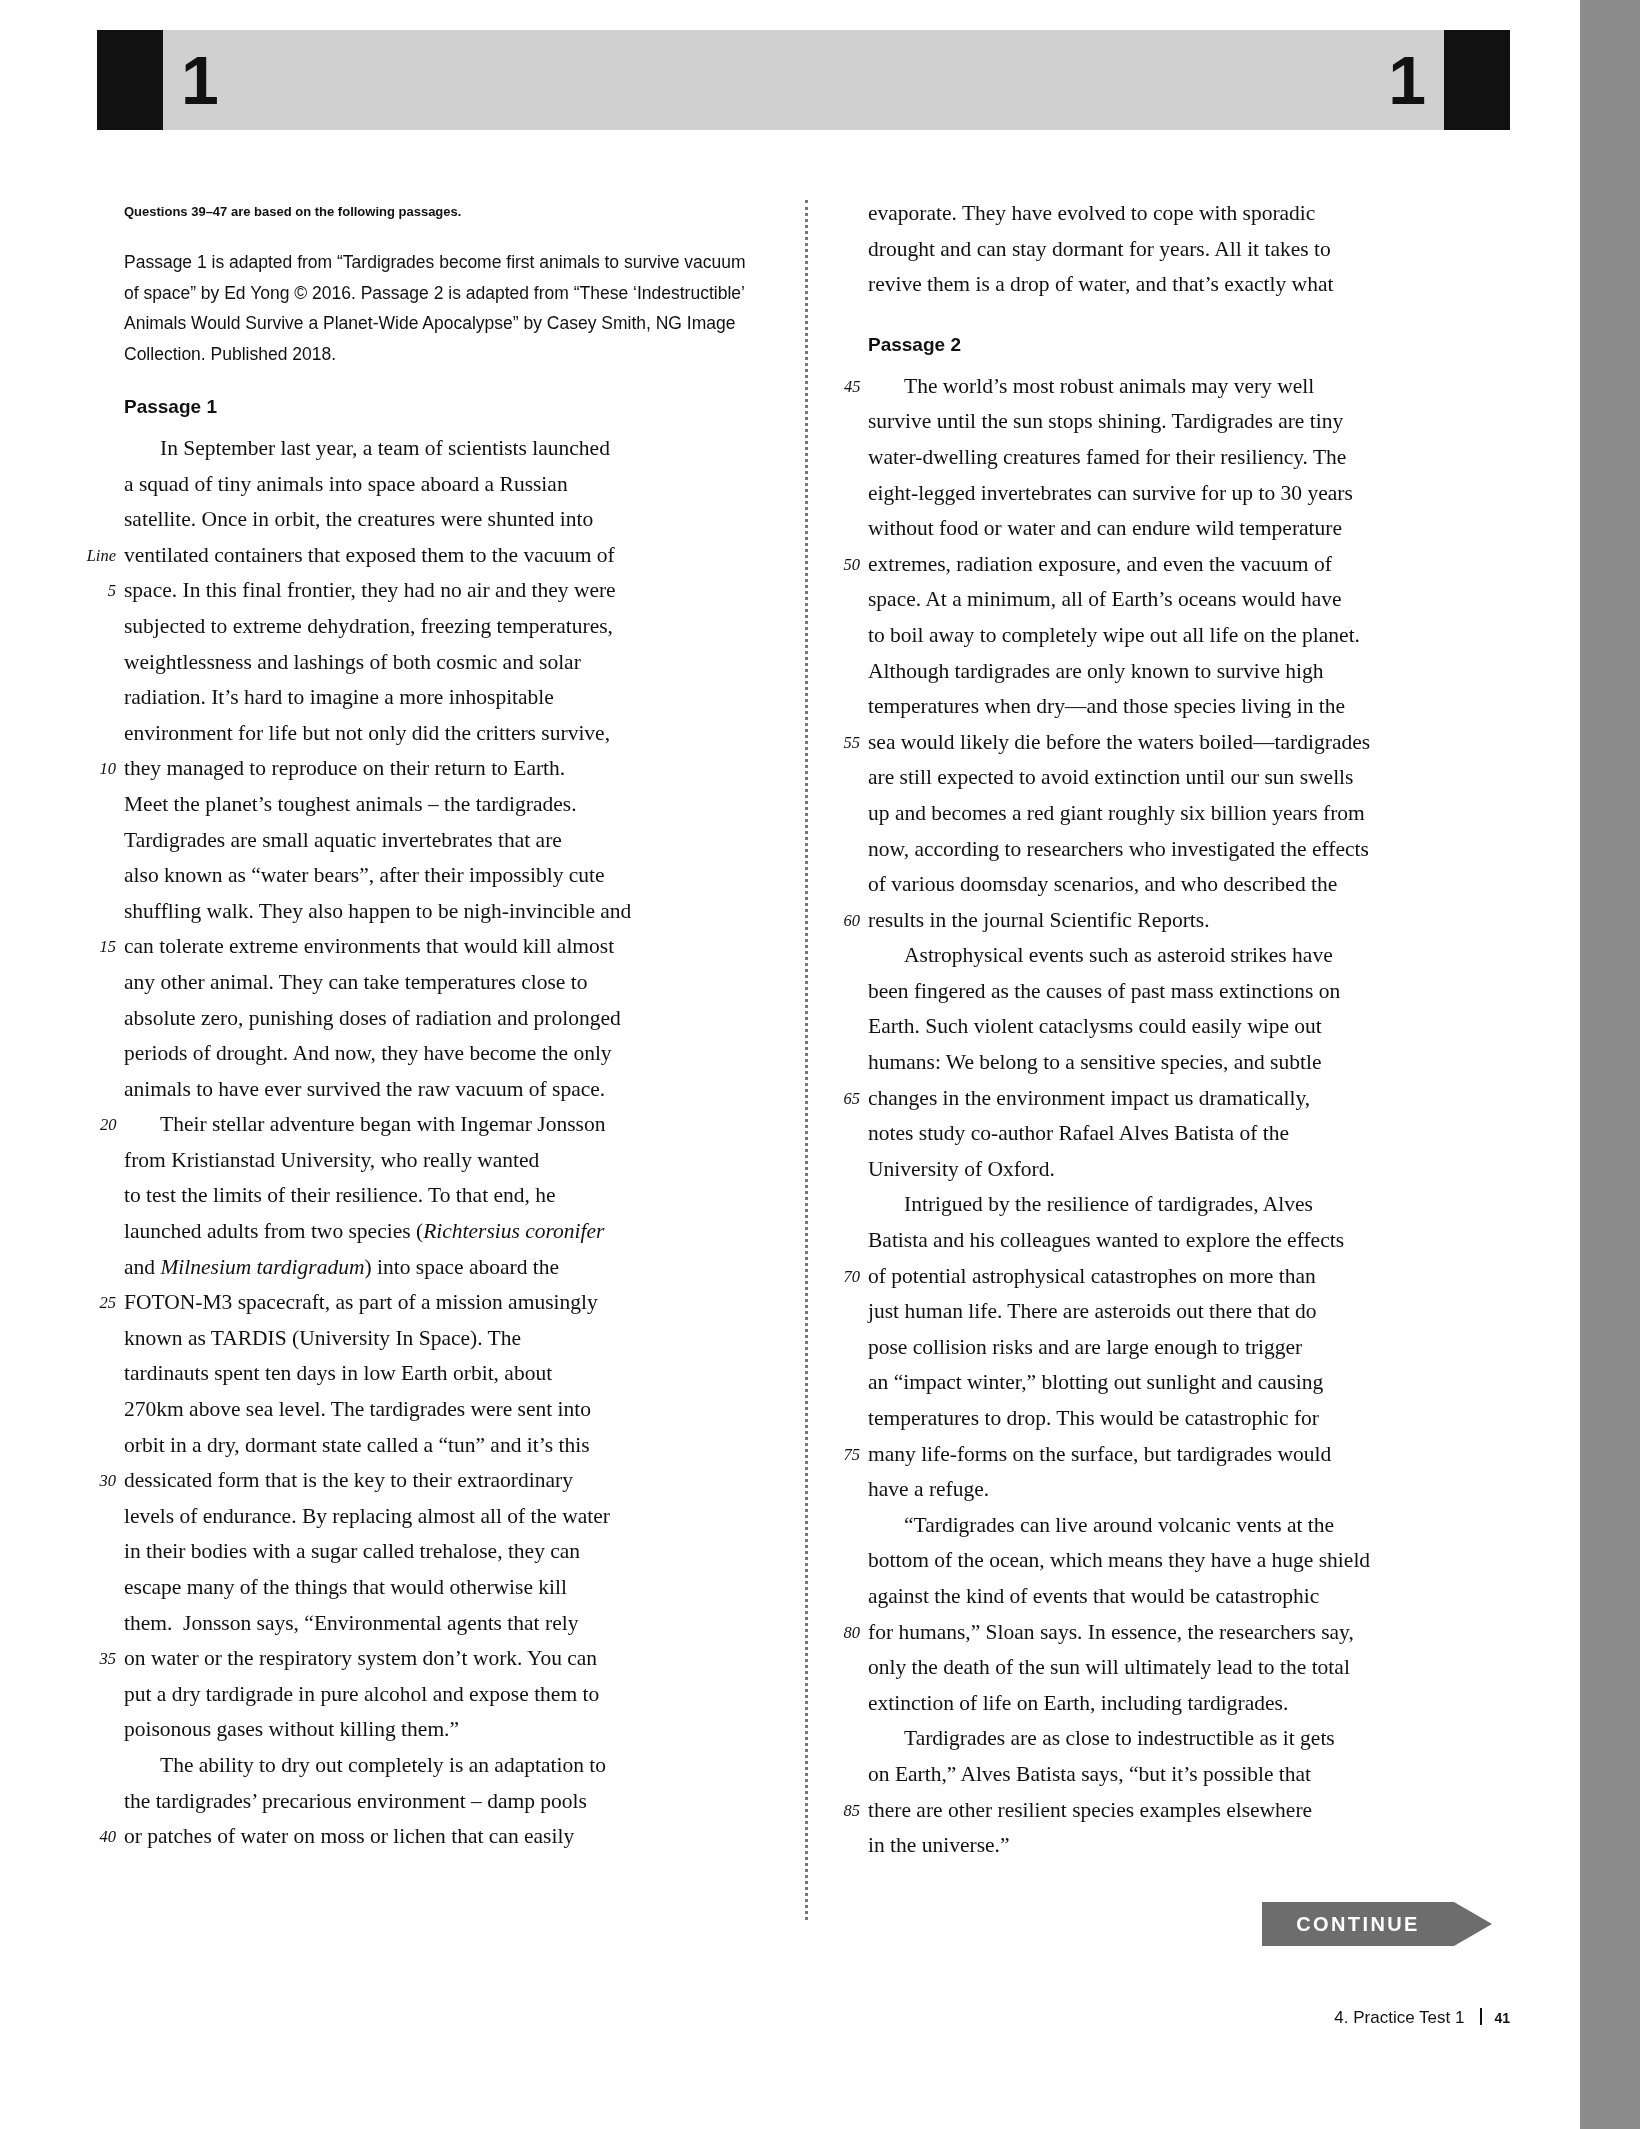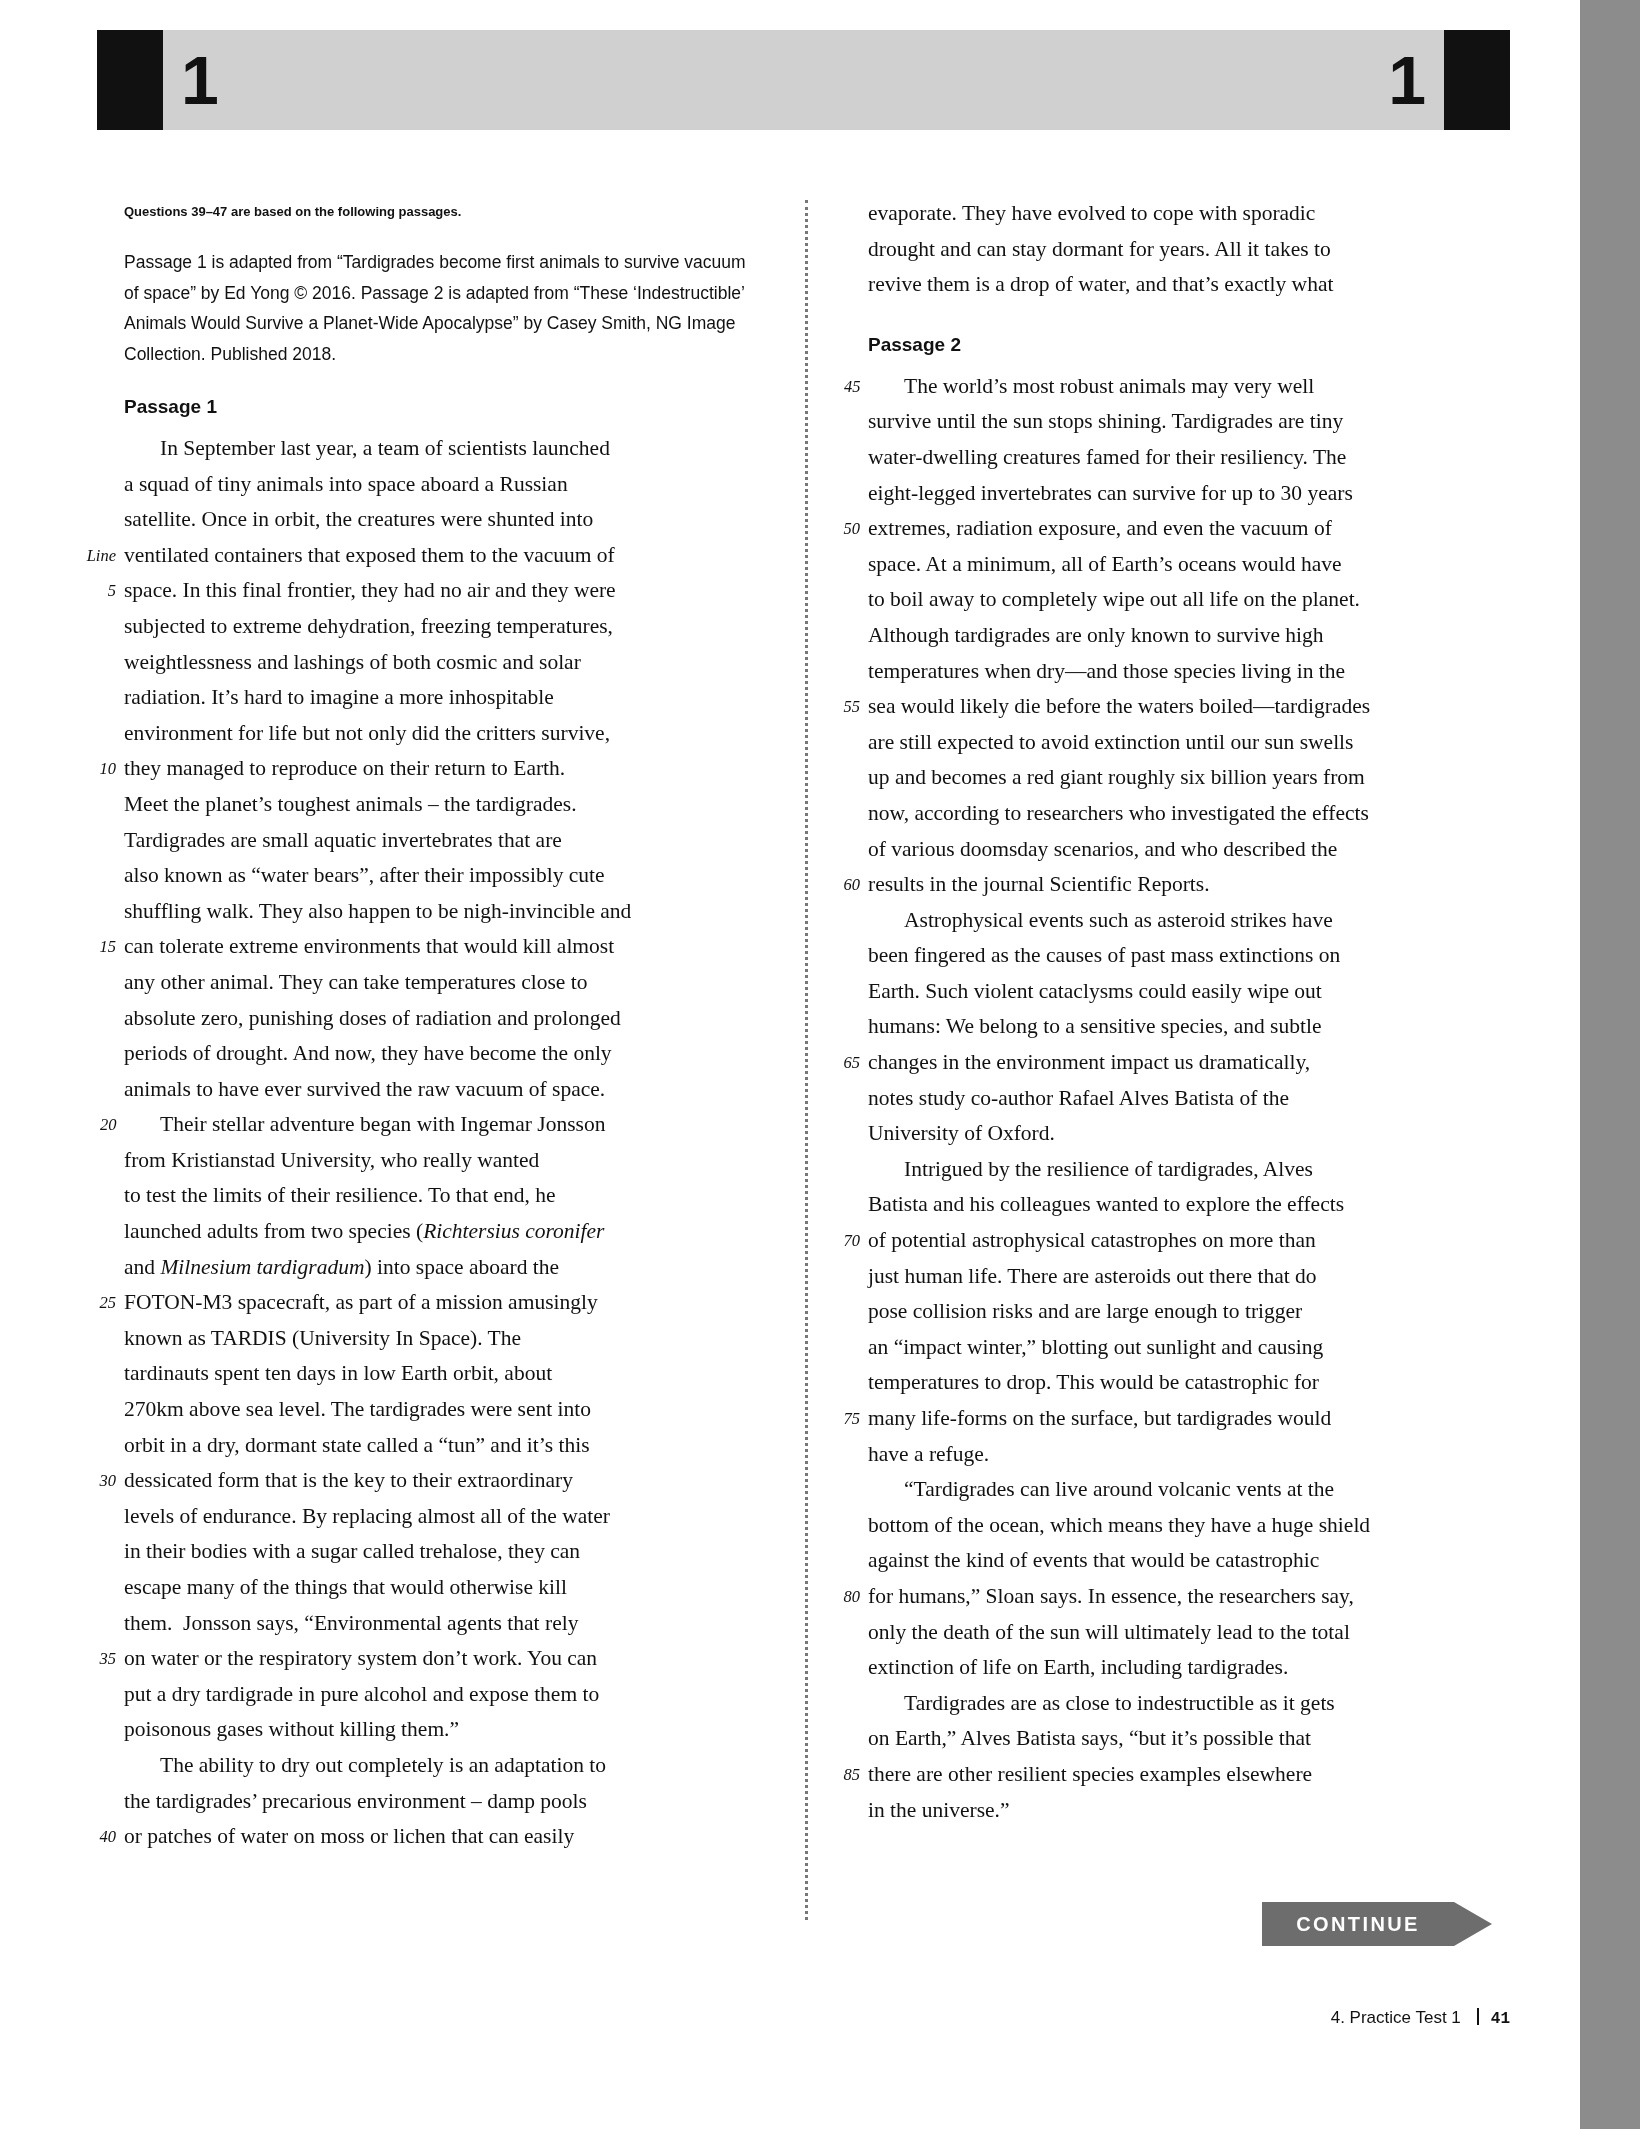--- a/index.html
+++ b/index.html
@@ -167,21 +167,21 @@
     color:#111;
   }
   .footer .sec{margin-right:14px;}
   .footer .bar{
     display:inline-block;
     width:2px;height:17px;
     background:#111;
     vertical-align:-2px;
     margin:0 12px 0 2px;
   }
-  .footer .pg{font-weight:bold;font-size:16px;font-family:Liberation Mono, monospace;}
+  .footer .pg{font-weight:bold;font-size:14px;}
 </style>
 </head>
 <body>
 
 <div class="page">
 
   <div class="header">
     <div class="blk left"></div>
     <div class="mid"></div>
     <div class="blk right"></div>
@@ -244,20 +244,21 @@
         <div class="ln"><span>evaporate. They have evolved to cope with sporadic</span></div>
         <div class="ln"><span>drought and can stay dormant for years. All it takes to</span></div>
         <div class="ln"><span>revive them is a drop of water, and that’s exactly what</span></div>
       </div>
     <p class="passage-label p2" style="margin-top:28px;">Passage 2</p>
     <div class="lines" id="right-lines">
         <div class="ln indent"><span class="lnum">45</span><span>The world’s most robust animals may very well</span></div>
         <div class="ln"><span>survive until the sun stops shining. Tardigrades are tiny</span></div>
         <div class="ln"><span>water-dwelling creatures famed for their resiliency. The</span></div>
         <div class="ln"><span>eight-legged invertebrates can survive for up to 30 years</span></div>
+        <div class="ln"><span>without food or water and can endure wild temperature</span></div>
         <div class="ln"><span class="lnum">50</span><span>extremes, radiation exposure, and even the vacuum of</span></div>
         <div class="ln"><span>space. At a minimum, all of Earth’s oceans would have</span></div>
         <div class="ln"><span>to boil away to completely wipe out all life on the planet.</span></div>
         <div class="ln"><span>Although tardigrades are only known to survive high</span></div>
         <div class="ln"><span>temperatures when dry—and those species living in the</span></div>
         <div class="ln"><span class="lnum">55</span><span>sea would likely die before the waters boiled—tardigrades</span></div>
         <div class="ln"><span>are still expected to avoid extinction until our sun swells</span></div>
         <div class="ln"><span>up and becomes a red giant roughly six billion years from</span></div>
         <div class="ln"><span>now, according to researchers who investigated the effects</span></div>
         <div class="ln"><span>of various doomsday scenarios, and who described the</span></div>

